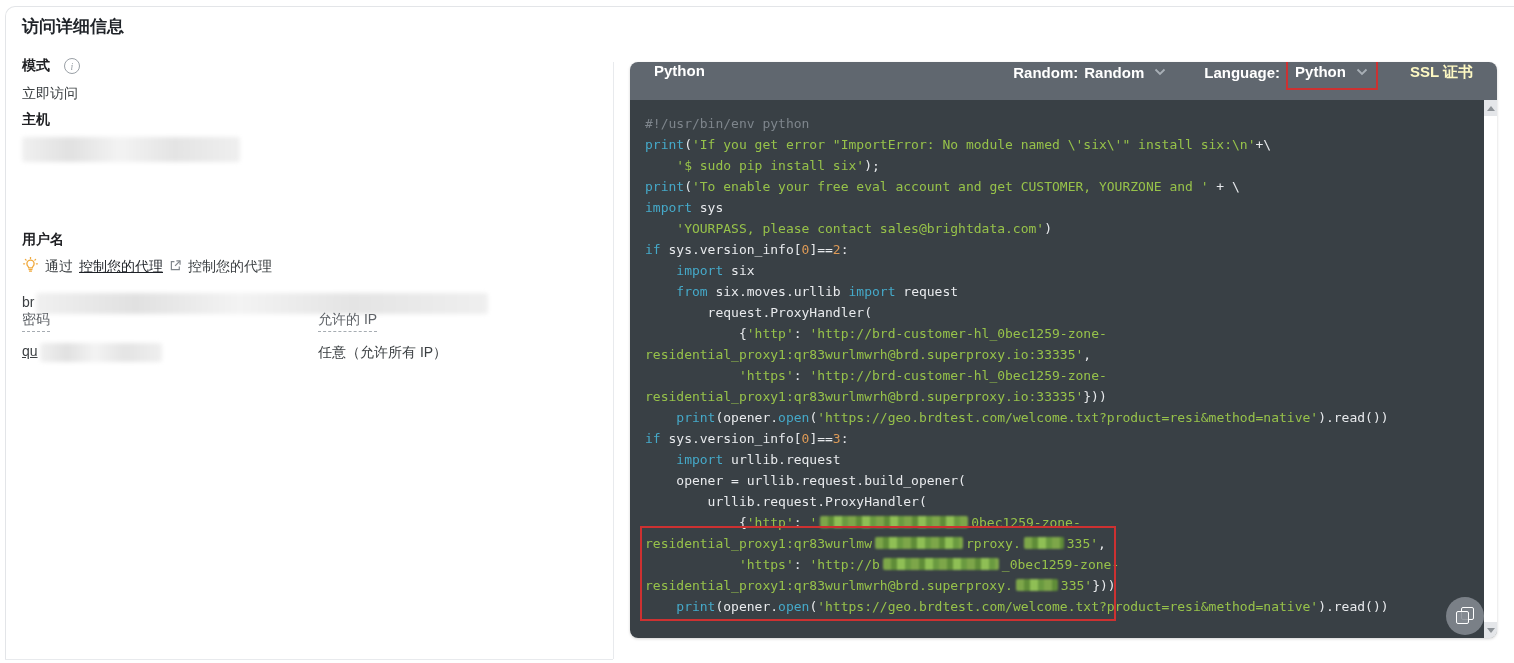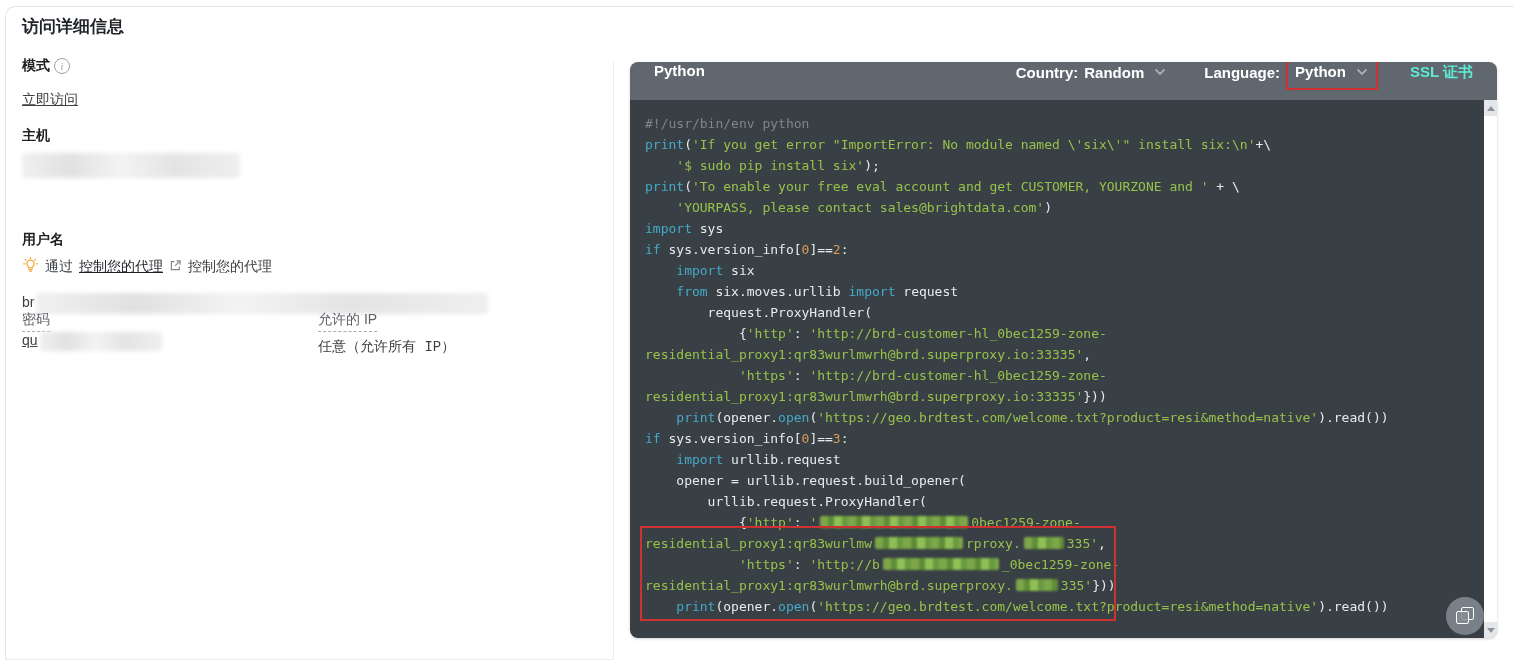--- a/index.html
+++ b/index.html
@@ -12,21 +12,21 @@
     border-top:1px solid #e3e5e8; border-left:1px solid #e3e5e8; border-top-left-radius:10px; }
   .v-divider { position:absolute; left:613px; top:62px; width:1px; height:597px; background:#e8eaed; }
   .h-divider { position:absolute; left:5px; top:659px; width:608px; height:1px; background:#e8eaed; }
 
   .page-title { position:absolute; left:22px; top:15px; font-size:17px; font-weight:bold; color:#1f2328; }
 
   .lbl { font-size:14px; font-weight:bold; color:#202124; }
   .val { font-size:14px; color:#3c4043; }
   .field { position:absolute; left:22px; }
 
-  .label-row { display:flex; align-items:center; gap:4px; }
+  .label-row { display:flex; align-items:center; gap:14px; }
   .info-icon { width:16px; height:16px; border:1px solid #9aa0a6; border-radius:50%;
     color:#9aa0a6; font-size:10px; font-style:italic; display:inline-flex; align-items:center;
     justify-content:center; cursor:pointer; font-family:"Liberation Serif",serif; }
 
   .tip-row { display:flex; align-items:center; gap:6px; font-size:14px; color:#3c4043; margin-top:8px; }
   .tip-link { color:#1f2328; text-decoration:underline; cursor:pointer; }
 
   .dotted { border-bottom:1px dashed #a6acb2; padding-bottom:2px; color:#5f6368; font-size:14px; display:inline-block; }
 
   .redact { display:inline-block; vertical-align:middle;
@@ -36,21 +36,21 @@
   
   .code-widget { position:absolute; left:630px; top:62px; width:867px; height:576px;
     border-radius:8px; overflow:hidden; box-shadow:0 1px 3px rgba(0,0,0,.18); }
   .code-header { height:38px; background:#60676f; display:flex; align-items:flex-start;
     padding:0 24px; color:#fff; font-size:15px; font-weight:bold; }
   .header-right { margin-left:auto; display:flex; align-items:center; gap:38px; }
   .dropdown { display:flex; align-items:center; gap:6px; cursor:pointer; white-space:nowrap; }
   .chevron { margin-left:4px; }
   .lang-box { display:inline-flex; align-items:center; gap:6px; border:2px solid #cd3131;
     padding:7px 8px 8px 7px; margin:-8px -6px -8px 0; }
-  .ssl-link { color:#5eead4; font-weight:bold; font-size:15px; text-decoration:none; cursor:pointer; }
+  .ssl-link { color:#fef9c3; font-weight:bold; font-size:15px; text-decoration:none; cursor:pointer; }
 
   .code-body { position:relative; height:538px; background:#394045; overflow:hidden; }
   .code-lines { padding:13px 26px 0 15px; }
   .code-line { font-family:"DejaVu Sans Mono","Liberation Mono",monospace; font-size:13px;
     line-height:21px; white-space:pre; }
   .tok-d { color:#e8eaed; }
   .tok-k { color:#45a9c9; }
   .tok-s { color:#97c24a; }
   .tok-c { color:#7e858c; }
   .tok-n { color:#dd9a57; }
@@ -89,24 +89,24 @@
   <div class="v-divider"></div>
   <div class="h-divider"></div>
 
   <div class="page-title">访问详细信息</div>
 
   <div class="field" style="top:57px;">
     <div class="label-row">
       <span class="lbl">模式</span>
       <span class="info-icon">i</span>
     </div>
-    <div class="val" style="margin-top:16px;text-decoration:underline;">立即访问</div>
-  </div>
-
-  <div class="field" style="top:126px;">
+    <div class="val" style="margin-top:10px;">立即访问</div>
+  </div>
+
+  <div class="field" style="top:110px;">
     <span class="lbl">主机</span>
     <div style="margin-top:8px;">
       <span class="redact" style="width:218px;height:25px;"></span>
     </div>
   </div>
 
   <div class="field" style="top:204px;margin-top:26px;">
     <span class="lbl">用户名</span>
     <div class="tip-row">
       <span>
@@ -132,36 +132,36 @@
       </span>
       <span>控制您的代理</span>
     </div>
     <div class="val" style="margin-top:16px;">
       <span>br</span><span class="redact" style="width:452px;height:21px;margin-left:2px;"></span>
     </div>
   </div>
 
   <div class="field" style="top:310px;text-decoration:underline;">
     <span class="dotted">密码</span>
-    <div class="val" style="margin-top:0;">
+    <div class="val" style="margin-top:11px;">
       <span>qu</span><span class="redact" style="width:122px;height:19px;margin-left:2px;"></span>
     </div>
   </div>
 
   <div class="field" style="left:318px;top:310px;">
     <span class="dotted">允许的 IP</span>
-    <div class="val" style="margin-top:6px;font-family:Liberation Mono, monospace;">任意（允许所有 IP）</div>
+    <div class="val" style="margin-top:12px;">任意（允许所有 IP）</div>
   </div>
 
   <div class="code-widget">
     <div class="code-header">
       <span>Python</span>
       <div class="header-right">
         <div class="dropdown">
-          <span>Country:</span>
+          <span>Random:</span>
           <span>Random</span>
           <svg class="chevron" width="12" height="8" viewBox="0 0 12 8" fill="none" stroke="#a8afb6" stroke-width="1.8">
               <path d="M1.5 1.5 6 6l4.5-4.5"></path>
             </svg>
         </div>
         <div class="dropdown">
           <span>Language:</span>
           <span class="lang-box">
             <span>Python</span>
             <svg class="chevron" width="12" height="8" viewBox="0 0 12 8" fill="none" stroke="#a8afb6" stroke-width="1.8">
@@ -171,22 +171,22 @@
         </div>
         <a class="ssl-link">SSL 证书</a>
       </div>
     </div>
     <div class="code-body">
       <div class="code-lines">
           <div class="code-line"><span class="tok-c">#!/usr/bin/env python</span></div>
           <div class="code-line"><span class="tok-k">print</span><span class="tok-d">(</span><span class="tok-s">'If you get error "ImportError: No module named \'six\'" install six:\n'</span><span class="tok-d">+\</span></div>
           <div class="code-line"><span class="tok-d">    </span><span class="tok-s">'$ sudo pip install six'</span><span class="tok-d">);</span></div>
           <div class="code-line"><span class="tok-k">print</span><span class="tok-d">(</span><span class="tok-s">'To enable your free eval account and get CUSTOMER, YOURZONE and '</span><span class="tok-d"> + \</span></div>
+          <div class="code-line"><span class="tok-k">import</span><span class="tok-d"> sys</span></div>
           <div class="code-line"><span class="tok-d">    </span><span class="tok-s">'YOURPASS, please contact sales@brightdata.com'</span><span class="tok-d">)</span></div>
-          <div class="code-line"><span class="tok-k">import</span><span class="tok-d"> sys</span></div>
           <div class="code-line"><span class="tok-k">if</span><span class="tok-d"> sys.version_info[</span><span class="tok-n">0</span><span class="tok-d">]==</span><span class="tok-n">2</span><span class="tok-d">:</span></div>
           <div class="code-line"><span class="tok-d">    </span><span class="tok-k">import</span><span class="tok-d"> six</span></div>
           <div class="code-line"><span class="tok-d">    </span><span class="tok-k">from</span><span class="tok-d"> six.moves.urllib </span><span class="tok-k">import</span><span class="tok-d"> request</span></div>
           <div class="code-line"><span class="tok-d">        request.ProxyHandler(</span></div>
           <div class="code-line"><span class="tok-d">            {</span><span class="tok-s">'http'</span><span class="tok-d">: </span><span class="tok-s">'http://brd-customer-hl_0bec1259-zone-</span></div>
           <div class="code-line"><span class="tok-s">residential_proxy1:qr83wurlmwrh@brd.superproxy.io:33335'</span><span class="tok-d">,</span></div>
           <div class="code-line"><span class="tok-d">            </span><span class="tok-s">'https'</span><span class="tok-d">: </span><span class="tok-s">'http://brd-customer-hl_0bec1259-zone-</span></div>
           <div class="code-line"><span class="tok-s">residential_proxy1:qr83wurlmwrh@brd.superproxy.io:33335'</span><span class="tok-d">}))</span></div>
           <div class="code-line"><span class="tok-d">    </span><span class="tok-k">print</span><span class="tok-d">(opener.</span><span class="tok-k">open</span><span class="tok-d">(</span><span class="tok-s">'https://geo.brdtest.com/welcome.txt?product=resi&amp;method=native'</span><span class="tok-d">).read())</span></div>
           <div class="code-line"><span class="tok-k">if</span><span class="tok-d"> sys.version_info[</span><span class="tok-n">0</span><span class="tok-d">]==</span><span class="tok-n">3</span><span class="tok-d">:</span></div>

